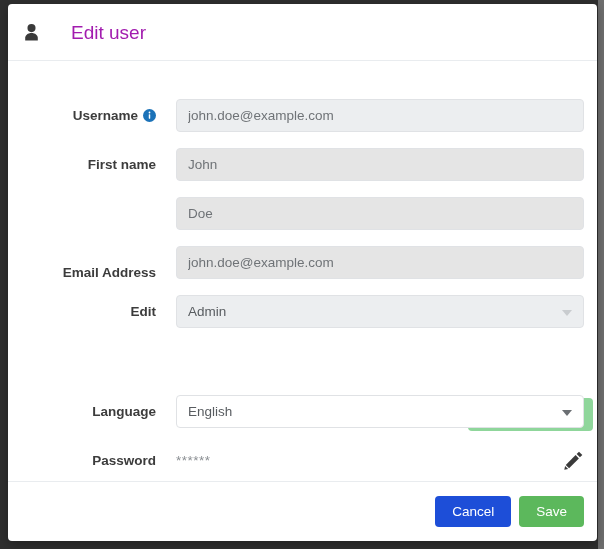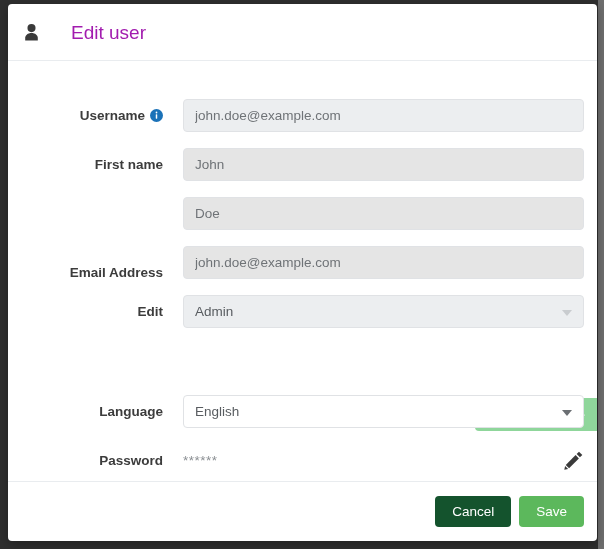--- a/index.html
+++ b/index.html
@@ -67,21 +67,20 @@
     justify-content: center;
     flex: none;
   }
   .user-icon svg { display: block; }
 
   
   .modal-body {
     padding: 0;
     position: relative;
     height: 419px;
-    margin-left: 7px;
   }
 
   .form-row {
     position: absolute;
     left: 0;
     width: 100%;
     height: 33px;
     display: flex;
     align-items: center;
   }
@@ -222,21 +221,21 @@
     border-top: 1px solid #e9ecef;
     display: flex;
     align-items: center;
     justify-content: flex-end;
     padding-right: 13px;
     gap: 8px;
   }
   .btn-cancel {
     height: 31px;
     padding: 0 17px;
-    background: #14532d;
+    background: #1d4ed8;
   }
   .btn-save {
     height: 31px;
     padding: 0 17px;
     background: #5cb85c;
   }
 </style>
 </head>
 <body>
 

